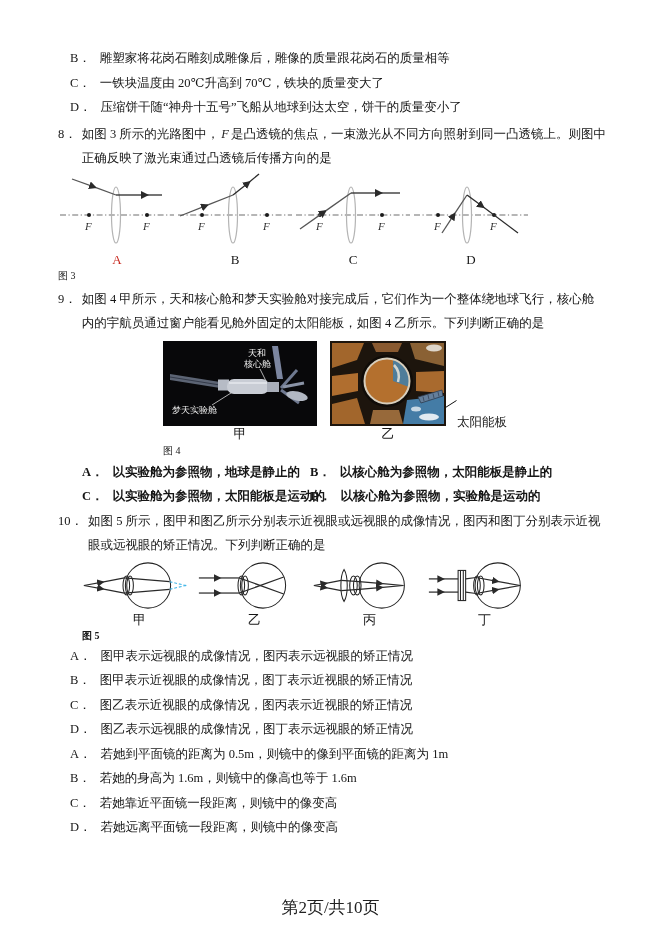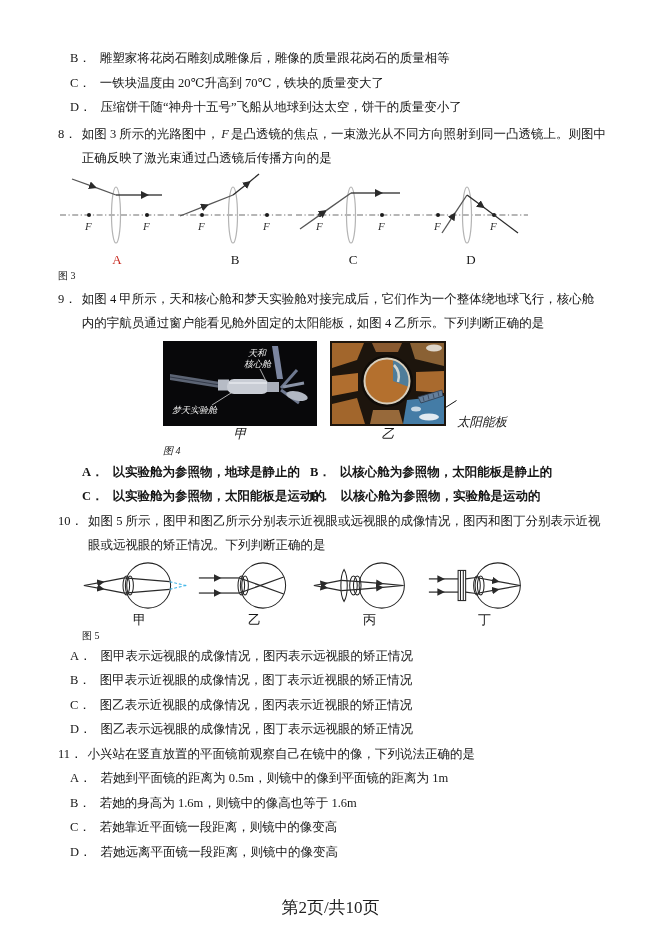--- a/index.html
+++ b/index.html
@@ -25,39 +25,39 @@
 
   svg { display:block; }
   .axis { stroke:var(--axis,#6e6e6e); stroke-width:1.1; stroke-dasharray:6 2.5 1.2 2.5; }
   .ray  { stroke:var(--ray,#2a2a2a); stroke-width:1.3; fill:none; }
   .ray-in { stroke:#555555; }
   .lens { stroke:var(--lens,#b4b4b4); stroke-width:1.2; fill:none; }
   .fdot { fill:#1a1a1a; }
   .ftext { font-style:italic; font-size:11px; fill:#333; font-family:"Liberation Serif",serif; }
 
   
-  .fig4-wrap { position:relative; margin-left:105px; margin-top:5px; width:283px;font-style:italic; }
+  .fig4-wrap { position:relative; margin-left:105px; margin-top:5px; width:283px; }
   .fig4-row { display:flex; gap:13px; }
   .photo-col { display:flex; flex-direction:column; align-items:center; }
   .photo-col .fig-label { height:16px; line-height:16px; }
   .cap4 { width:283px; line-height:18px; height:18px; }
   .ph-label { font-size:9px; fill:#f0f0f0; font-family:"Liberation Serif",serif; }
   .solar-label { position:absolute; left:294px; top:74px; font-size:12.5px; line-height:14px; white-space:nowrap; }
   .solar-line { position:absolute; left:282px; top:58px; }
 
   
   .opt2 { margin-left:24px; display:flex; white-space:nowrap;font-weight:bold; }
   .opt2 .col1 { flex:none; width:228px; }
 
   
   .fig5-row { display:flex; margin-left:24px; }
   .fig5-cell { width:115px; display:flex; flex-direction:column; align-items:center; }
   .eye { stroke:#222; stroke-width:1.1; fill:none; }
   .bluedash { stroke:var(--dash-blue,#45b7e8); stroke-width:1.2; stroke-dasharray:3 2; fill:none; }
-  .cap5 { width:460px; margin-left:24px; }
+  .cap5 { width:460px; margin-left:24px;font-weight:bold; }
 
   .footer { position:absolute; top:900px; left:0; width:661px; text-align:center; font-size:17px; line-height:16px; color:#222; }
 </style>
 </head>
 <body>
 
 <svg width="0" height="0" style="position:absolute" aria-hidden="true">
   <defs>
     <marker id="ar" markerUnits="userSpaceOnUse" markerWidth="8" markerHeight="8" refX="7" refY="4" orient="auto">
       <path d="M0,0 L8,4 L0,8 Z" fill="#2a2a2a"></path>
@@ -304,24 +304,20 @@
   <div class="opt">
     <span class="opt-key">B．</span><span>图甲表示近视眼的成像情况，图丁表示近视眼的矫正情况</span>
   </div>
   <div class="opt">
     <span class="opt-key">C．</span><span>图乙表示近视眼的成像情况，图丙表示近视眼的矫正情况</span>
   </div>
   <div class="opt">
     <span class="opt-key">D．</span><span>图乙表示远视眼的成像情况，图丁表示远视眼的矫正情况</span>
   </div>
 
-  <div class="q">
-    <span class="q-num">11．</span>
-    <div class="q-text">小兴站在竖直放置的平面镜前观察自己在镜中的像，下列说法正确的是</div>
-  </div>
   <div class="opt">
     <span class="opt-key">A．</span><span>若她到平面镜的距离为 0.5m，则镜中的像到平面镜的距离为 1m</span>
   </div>
   <div class="opt">
     <span class="opt-key">B．</span><span>若她的身高为 1.6m，则镜中的像高也等于 1.6m</span>
   </div>
   <div class="opt">
     <span class="opt-key">C．</span><span>若她靠近平面镜一段距离，则镜中的像变高</span>
   </div>
   <div class="opt">

